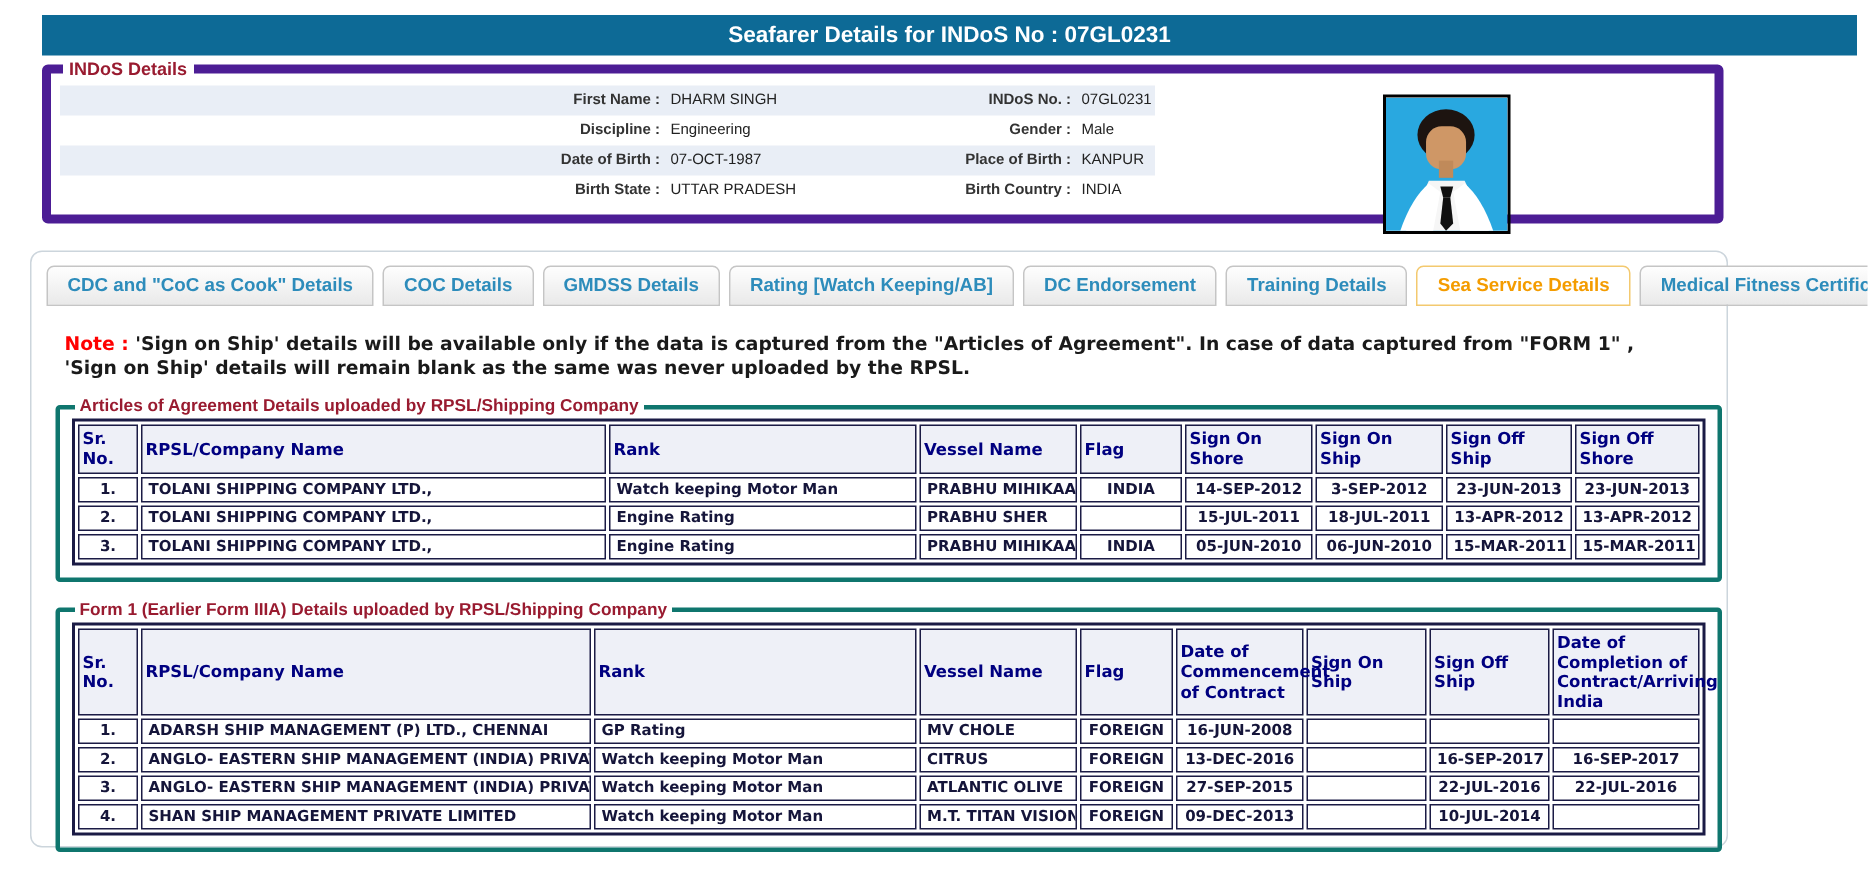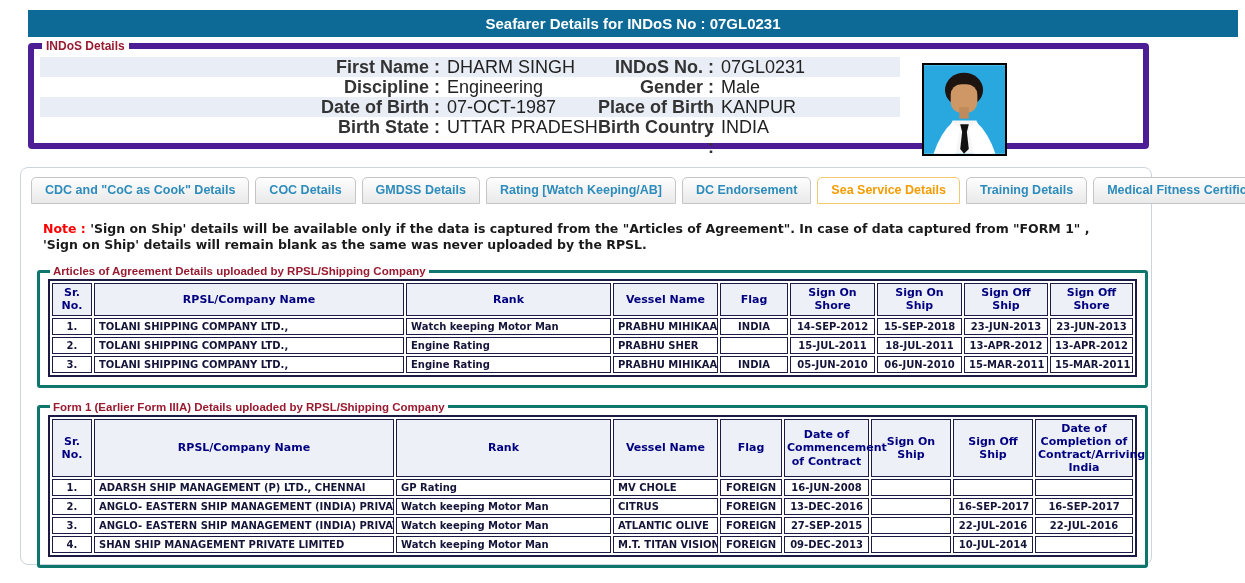--- a/index.html
+++ b/index.html
@@ -20,21 +20,21 @@
     color:#fff;font-size:15px;font-weight:bold;text-align:center;line-height:27px;
   }
   
   fieldset.indos{
     position:relative;margin:2px 0 0 28px;width:1121px;height:110px;
     border:6px solid #4c1d95;border-radius:4px;padding:4px 8px 0 6px;
   }
   fieldset.indos legend{
     color:var(--legend);font-size:12px;font-weight:bold;padding:0 4px;margin-left:2px;
   }
-  .detail-row{display:flex;width:860px;height:20px;line-height:20px;font-size:18px;}
+  .detail-row{display:flex;width:730px;height:20px;line-height:20px;font-size:10px;}
   .detail-row.striped{background:var(--stripe);}
   .dl{width:400px;text-align:right;font-weight:bold;color:#333;}
   .dv{width:152px;padding-left:7px;color:#222;white-space:nowrap;}
   .dl2{width:122px;text-align:right;font-weight:bold;color:#333;}
   .dv2{flex:1;padding-left:7px;color:#222;white-space:nowrap;}
   .photo{
     position:absolute;left:888px;top:10px;width:85px;height:93px;
     border:2px solid #000;display:block;
   }
   
@@ -66,21 +66,21 @@
   fieldset.tblfs legend{
     color:var(--legend);font-size:11.5px;font-weight:bold;padding:0 3px;margin-left:2px;
   }
   table.data{
     border:2px solid var(--tbl-border);border-collapse:separate;border-spacing:2px;
     table-layout:fixed;width:1067px;background:#fff;
     font-family:"DejaVu Sans",sans-serif;
   }
   table.data th{
     border:1px solid var(--tbl-border);background:#eef0f7;color:var(--tbl-head-text);
-    font-size:11px;font-weight:bold;text-align:center;padding:2px 2px;line-height:1.2;margin-left:28px;
+    font-size:11px;font-weight:bold;text-align:left;padding:2px 2px;line-height:1.2;margin-left:28px;
   }
   table.data td{
     border:1px solid var(--tbl-border);background:#fff;color:var(--tbl-cell-text);
     font-size:10px;font-weight:bold;text-align:center;padding:2px 4px;height:16px;
     white-space:nowrap;overflow:hidden;
   }
   table.data td.al{text-align:left;}
 </style>
 </head>
 <body>
@@ -129,22 +129,22 @@
 </fieldset>
 
 <div class="panel">
 
   <div class="tabstrip">
     <div class="tab">CDC and "CoC as Cook" Details</div>
     <div class="tab">COC Details</div>
     <div class="tab">GMDSS Details</div>
     <div class="tab">Rating [Watch Keeping/AB]</div>
     <div class="tab">DC Endorsement</div>
+    <div class="tab">Training Details</div>
     <div class="tab active">Sea Service Details</div>
-    <div class="tab">Training Details</div>
     <div class="tab">Medical Fitness Certificate</div>
   </div>
 
   <div class="note">
     <span class="pfx">Note :</span><span> 'Sign on Ship' details will be available only if the data is captured from the "Articles of Agreement". In case of data captured from "FORM 1" , 'Sign on Ship' details will remain blank as the same was never uploaded by the RPSL.</span>
   </div>
 
   <fieldset class="tblfs">
     <legend>Articles of Agreement Details uploaded by RPSL/Shipping Company</legend>
     <table class="data">
@@ -173,21 +173,21 @@
           </tr>
         </thead>
         <tbody>
           <tr>
             <td>1.</td>
             <td class="al">TOLANI SHIPPING COMPANY LTD.,</td>
             <td class="al">Watch keeping Motor Man</td>
             <td class="al">PRABHU MIHIKAA</td>
             <td>INDIA</td>
             <td>14-SEP-2012</td>
-            <td>15-SEP-2018</td>
+            <td>3-SEP-2012</td>
             <td>23-JUN-2013</td>
             <td>23-JUN-2013</td>
           </tr>
           <tr>
             <td>2.</td>
             <td class="al">TOLANI SHIPPING COMPANY LTD.,</td>
             <td class="al">Engine Rating</td>
             <td class="al">PRABHU SHER</td>
             <td>&nbsp;</td>
             <td>15-JUL-2011</td>

